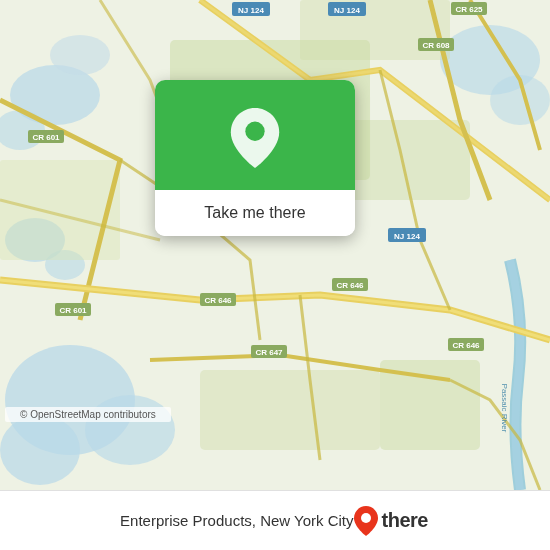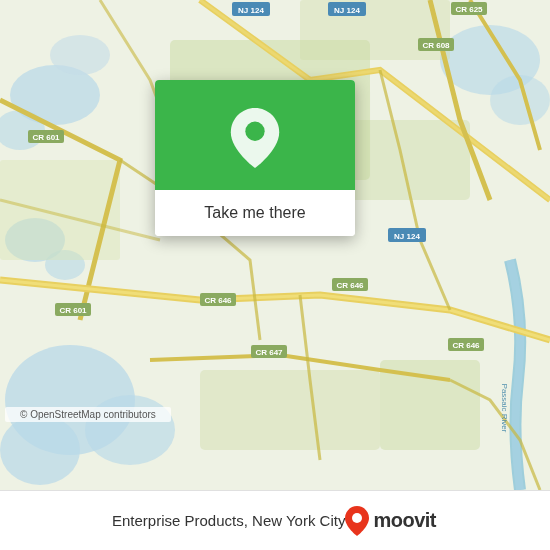--- a/index.html
+++ b/index.html
@@ -25,21 +25,21 @@
       height: 100%;
     }
 
     
     #popup-card {
       position: absolute;
       top: 80px;
       left: 155px;
       width: 200px;
       background: white;
-      border-radius: 4px;
+      border-radius: 10px;
       box-shadow: 0 4px 15px rgba(0,0,0,0.3);
       overflow: hidden;
       display: flex;
       flex-direction: column;
       align-items: center;
     }
 
     #popup-green-area {
       width: 100%;
       background: #3bb54a;
@@ -229,15 +229,15 @@
 </div>
 
 <div id="bottom-bar">
   <span id="bottom-text">Enterprise Products, New York City</span>
   <div id="moovit-logo">
 
     <svg id="moovit-pin" viewBox="0 0 24 30" xmlns="http://www.w3.org/2000/svg">
       <path d="M12 0 C5.4 0 0 5.4 0 12 C0 21 12 30 12 30 C12 30 24 21 24 12 C24 5.4 18.6 0 12 0Z" fill="#e8341c"></path>
       <circle cx="12" cy="12" r="5" fill="white"></circle>
     </svg>
-    <span id="moovit-name">moovit</span>
+    <span id="moovit-name">there</span>
   </div>
 </div>
 
 </body></html>

